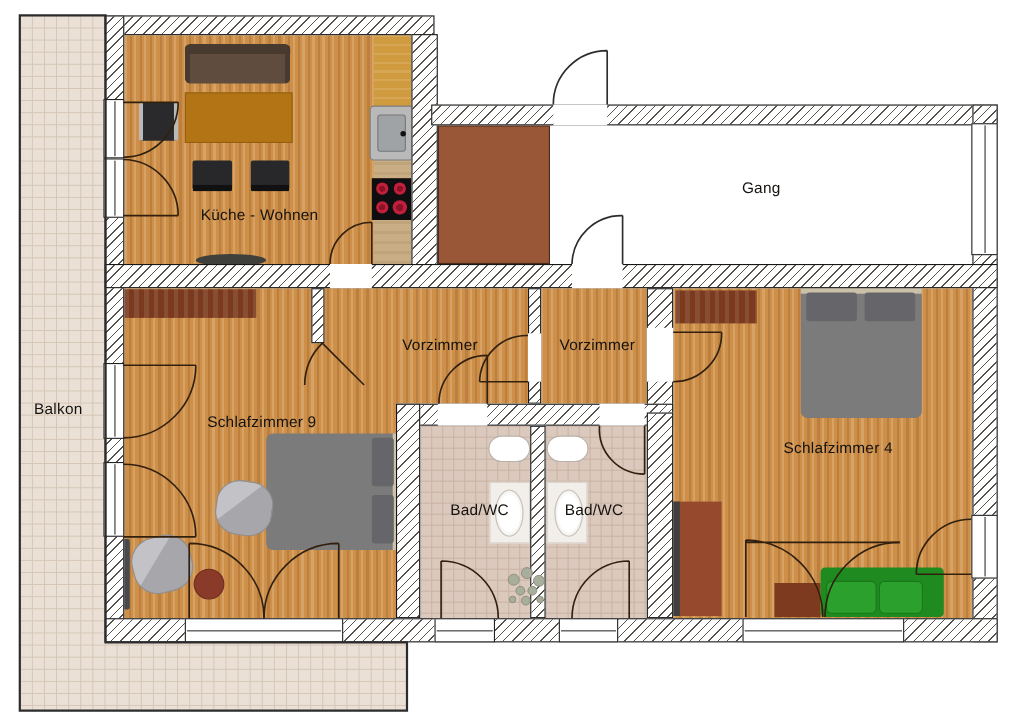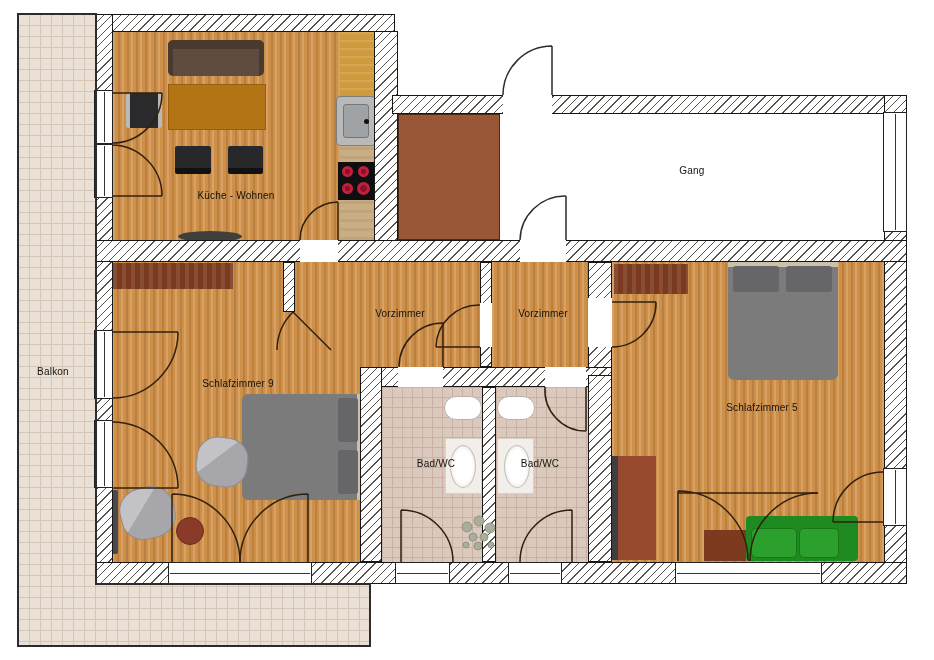--- a/index.html
+++ b/index.html
@@ -29,21 +29,21 @@
       transparent 0 5px, #56514B 5px 6px);
     border:1px solid #161616;}
 
   
   .win{background:#fff;border:1px solid #222;}
   .win.h::after{content:"";position:absolute;left:1px;right:1px;top:50%;height:1px;background:#333;}
   .win.v::after{content:"";position:absolute;top:1px;bottom:1px;left:50%;width:1px;background:#333;}
   .gap{background:#fff;}
 
   .roomlabel{position:absolute;transform:translate(-50%,-50%);
-    font-size:10px;color:#15120f;white-space:nowrap;letter-spacing:.2px;}
+    font-size:14px;color:#15120f;white-space:nowrap;letter-spacing:.2px;}
 
   svg.overlay{position:absolute;left:0;top:0;pointer-events:none;}
   .doorarc{fill:none;stroke:#32200F;stroke-width:1.5;}
   .doorarc.dark{stroke:#2c2c2c;}
 </style>
 </head>
 <body>
 
 <div class="plan">
 
@@ -196,18 +196,18 @@
       <circle cx="466" cy="545" r="3"></circle>
         <circle cx="491" cy="545" r="3"></circle>
     </g>
   </svg>
 
   <span class="roomlabel" style="left:236px;top:195px;">Küche - Wohnen</span>
   <span class="roomlabel" style="left:692px;top:170px;">Gang</span>
   <span class="roomlabel" style="left:400px;top:313px;">Vorzimmer</span>
   <span class="roomlabel" style="left:543px;top:313px;">Vorzimmer</span>
   <span class="roomlabel" style="left:238px;top:383px;">Schlafzimmer 9</span>
-  <span class="roomlabel" style="left:762px;top:407px;">Schlafzimmer 5</span>
+  <span class="roomlabel" style="left:762px;top:407px;">Schlafzimmer 4</span>
   <span class="roomlabel" style="left:436px;top:463px;">Bad/WC</span>
   <span class="roomlabel" style="left:540px;top:463px;">Bad/WC</span>
   <span class="roomlabel" style="left:53px;top:371px;">Balkon</span>
 
 </div>
 
 </body></html>

